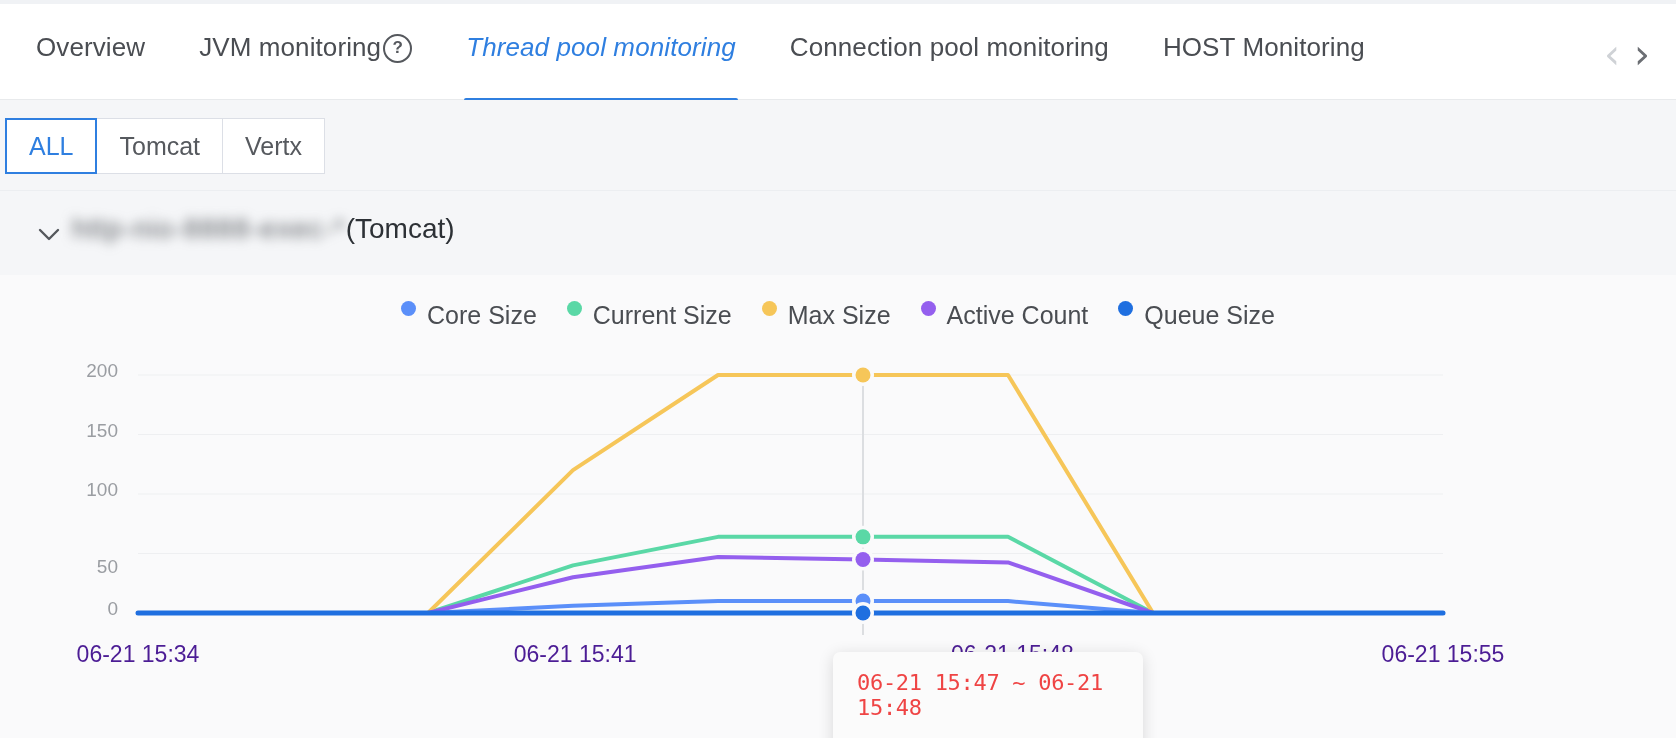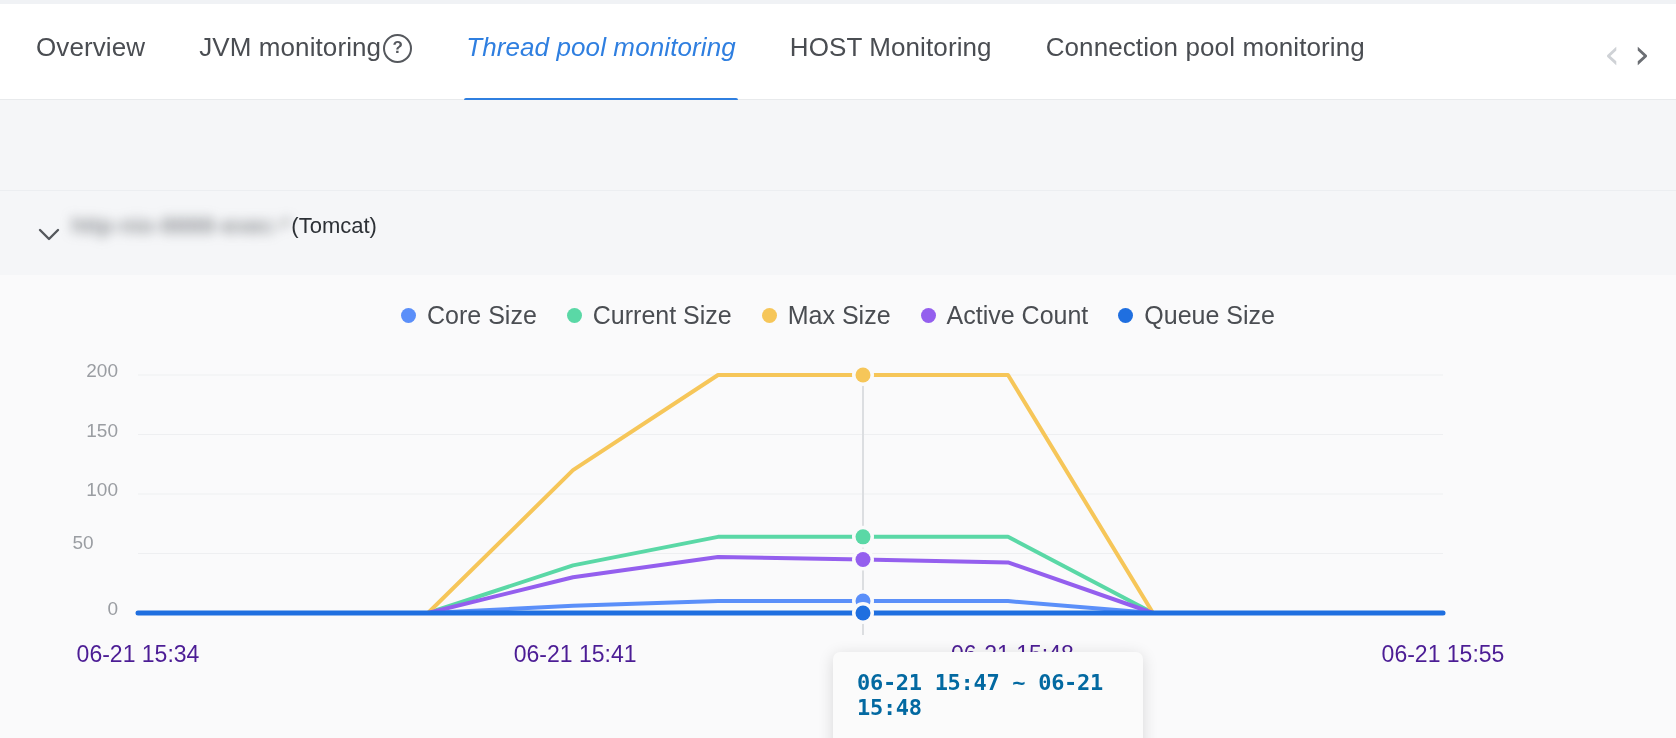--- a/index.html
+++ b/index.html
@@ -74,55 +74,55 @@
   
   .poolheader {
     position:absolute; left:0; top:190px; width:1676px; height:85px;
     background:#f5f6f8; border-top:1px solid #eceef1;
   }
   .pool-caret {
     position:absolute; left:36px; top:30px; width:26px; height:26px; cursor:pointer;
   }
   .pool-name {
     position:absolute; left:72px; top:22px;
-    font-size:22px; color:#2d3136; white-space:nowrap;
+    font-size:28px; color:#2d3136; white-space:nowrap;
     display:flex; align-items:baseline;
   }
   .redacted { filter:blur(6px); color:#5a5e63; letter-spacing:1px; }
   .pool-type { color:#2d3136; }
 
   
   .chartpanel {
     position:absolute; left:0; top:275px; width:1676px; height:463px;
     background:#fafafb;
   }
   .legend {
     position:absolute; left:0; top:26px; width:1676px;
     display:flex; justify-content:center; align-items:center; gap:0;
   }
-  .leg-item { display:flex; align-items:center; margin-right:30px; cursor:pointer; }
+  .leg-item { display:flex; align-items:flex-start; margin-right:30px; cursor:pointer; }
   .leg-item:last-child { margin-right:0; }
   .leg-dot { width:15px; height:15px; border-radius:50%; margin-right:11px; }
   .leg-label { font-size:25px; color:#4a4d52; }
 
   .plot { position:absolute; left:0; top:0; width:1676px; height:463px; }
 
   .ylabel { position:absolute; font-size:19px; color:#9a9da2; text-align:right; width:70px; }
   .xlabel { position:absolute; font-size:23px; color:#4c1d95; text-align:center; width:220px; }
 
   
   .tooltip {
     position:absolute; left:833px; top:377px; width:310px;
     background:#fbfbfb; border-radius:7px;
     box-shadow:0 3px 16px rgba(0,0,0,0.14);
     padding:18px 0 16px 0; box-sizing:border-box;
   }
   .tt-time {
     font-family:"DejaVu Sans Mono", monospace;
-    font-size:22px; color:#0369a1; padding:0 0 12px 24px; letter-spacing:-0.3px;font-weight:bold;
+    font-size:22px; color:#ef4444; padding:0 0 12px 24px; letter-spacing:-0.3px;
   }
   .tt-row { display:flex; align-items:center; padding:6px 0 6px 24px; }
 </style>
 </head>
 <body>
 
 <div class="app">
 
   <div class="tabbar">
     <div class="tablist" id="tablist">
@@ -131,33 +131,38 @@
         </div>
         <div class="tab">
           <span>JVM monitoring</span>
           <span class="help-icon">?</span>
         </div>
         <div class="tab active">
           <span>Thread pool monitoring</span>
           <span class="underline"></span>
         </div>
         <div class="tab">
+          <span>Connection pool monitoring</span>
+        </div>
+        <div class="tab">
           <span>HOST Monitoring</span>
-        </div>
-        <div class="tab">
-          <span>Connection pool monitoring</span>
         </div>
       </div>
     <div class="navarrows">
       <span class="chev left">‹</span>
       <span class="chev right">›</span>
     </div>
   </div>
 
   <div class="filterrow">
+    <div class="btngroup" id="btngroup">
+        <div class="gbtn active">ALL</div>
+        <div class="gbtn">Tomcat</div>
+        <div class="gbtn">Vertx</div>
+      </div>
     <div class="searchbox">
       <input type="text" placeholder="please input" style="">
       <svg class="search-icon" viewBox="0 0 40 40">
         <circle cx="17" cy="17" r="11.5" fill="none" stroke="#6a6d72" stroke-width="2.6"></circle>
         <line x1="25.5" y1="25.5" x2="35" y2="35" stroke="#6a6d72" stroke-width="2.6" stroke-linecap="round"></line>
       </svg>
     </div>
   </div>
 
   <div class="poolheader">
@@ -226,21 +231,21 @@
         <g>
           <circle cx="863" cy="338" r="11" fill="#fafafb"></circle>
           <circle cx="863" cy="338" r="7.5" fill="#1f6fe0"></circle>
         </g>
       </svg>
 
     <div id="yaxis">
         <div class="ylabel" style="left: 48px; top: 85px;">200</div>
         <div class="ylabel" style="left: 48px; top: 144.5px;">150</div>
         <div class="ylabel" style="left: 48px; top: 204px;">100</div>
-        <div class="ylabel" style="left: 48px; top: 257px; text-align: center;">50</div>
+        <div class="ylabel" style="left: 48px; top: 281px;">50</div>
         <div class="ylabel" style="left: 48px; top: 323px;">0</div>
       </div>
     <div id="xaxis">
         <div class="xlabel" style="left: 28px; top: 366px;">06-21 15:34</div>
         <div class="xlabel" style="left: 465.175px; top: 366px;">06-21 15:41</div>
         <div class="xlabel" style="left: 902.35px; top: 366px;">06-21 15:48</div>
         <div class="xlabel" style="left: 1333px; top: 366px;">06-21 15:55</div>
       </div>
 
     <div class="tooltip">

